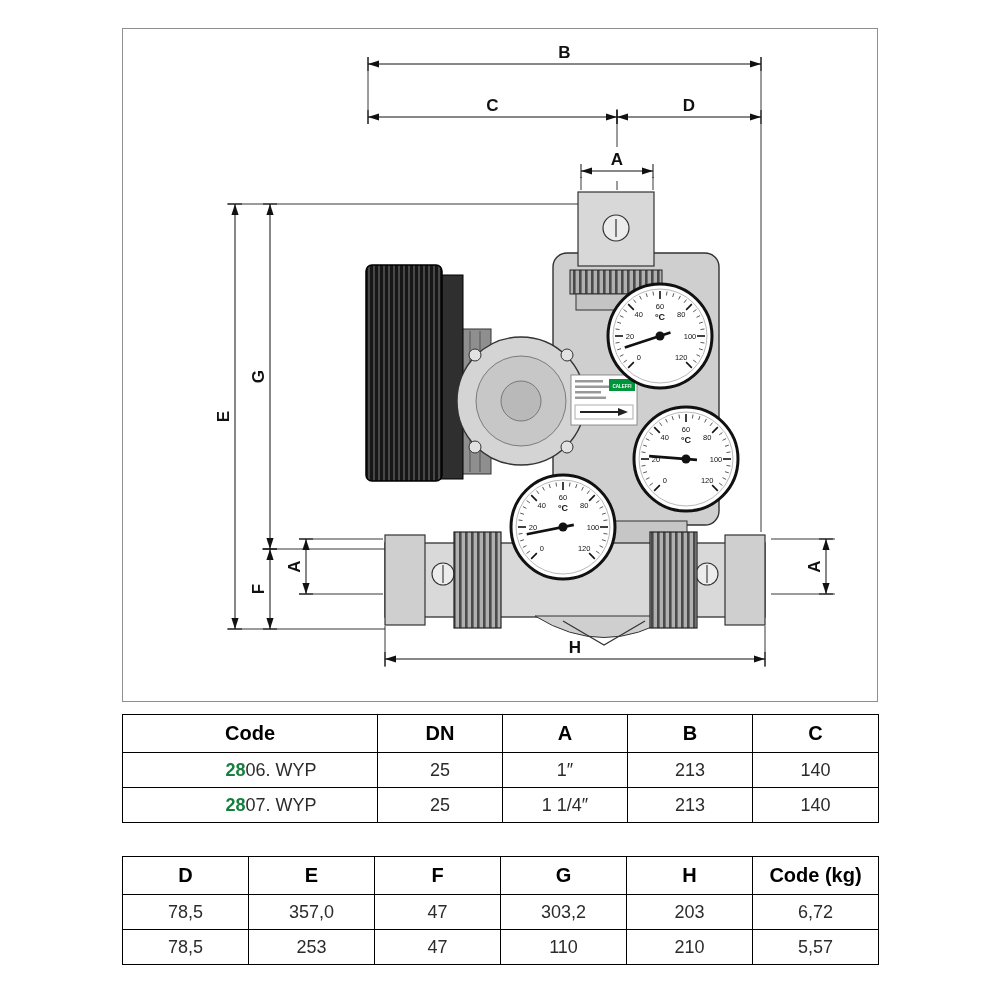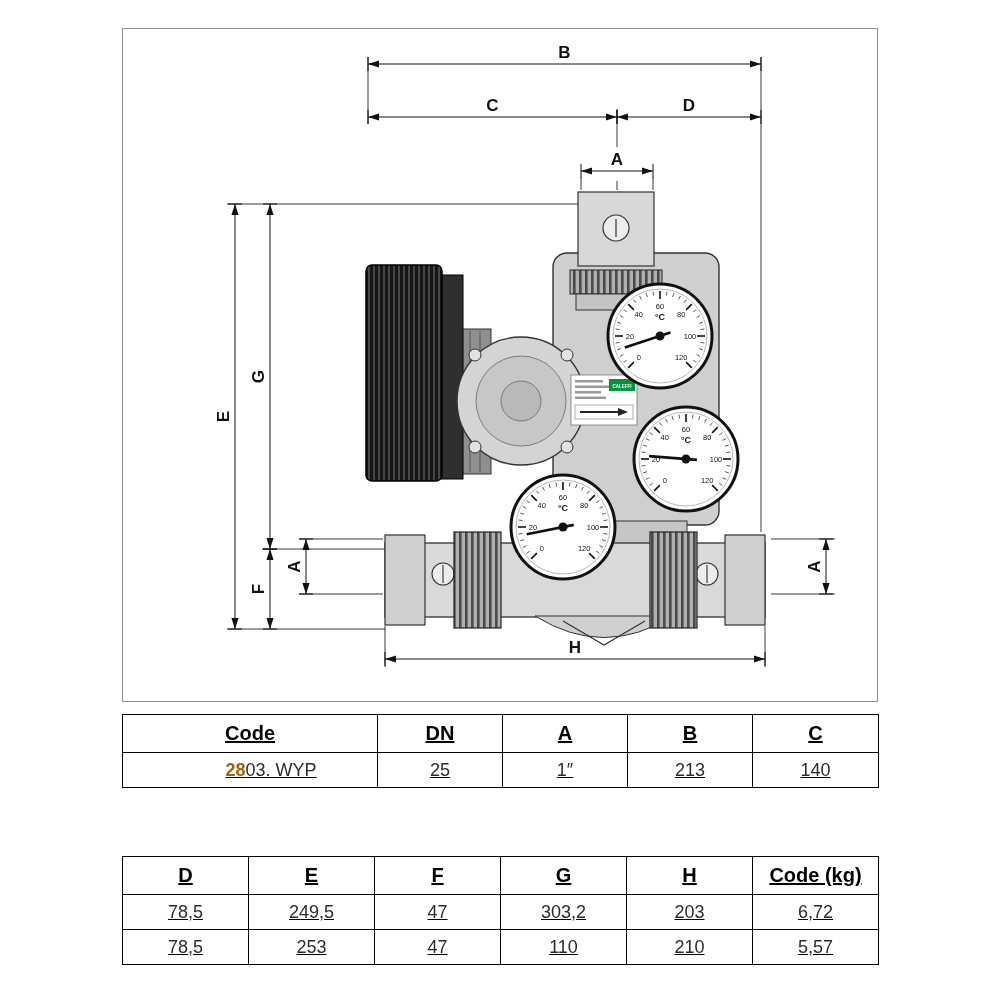--- a/index.html
+++ b/index.html
@@ -6,28 +6,28 @@
   body{
     width:1000px;height:1000px;position:relative;background:#ffffff;
     font-family:"Liberation Sans", sans-serif;
   }
   .drawing-box{
     position:absolute;left:122px;top:28px;width:754px;height:672px;
     border:1.5px solid #8f8f8f;background:#fff;box-sizing:content-box;
   }
   .drawing-box svg{display:block;width:754px;height:672px;}
   table.spec{
-    position:absolute;border-collapse:collapse;table-layout:fixed;background:#fff;text-decoration:underline;
+    position:absolute;border-collapse:collapse;table-layout:fixed;background:#fff;
   }
   #t1{left:122px;top:714px;width:756px;}
   #t2{left:122px;top:856px;width:756px;}
   .spec th,.spec td{border:1.6px solid #000;text-align:center;padding:0;overflow:hidden;}
   .spec th{font-size:20px;font-weight:bold;color:#000;height:37px;}
   .spec td{font-size:18px;font-weight:normal;color:#2b2b2b;height:34px;}
-  .code-bold{font-weight:bold;color:#a16207;margin-left:42px;}
+  .code-bold{font-weight:bold;color:#15803d;margin-left:42px;}
 </style>
 </head>
 <body>
 
 <div class="page">
 
   <div class="drawing-box">
     <svg id="tech-svg" viewBox="0 0 754 672">
       <defs>
         <pattern id="ribs" width="5" height="6" patternUnits="userSpaceOnUse">
@@ -352,23 +352,30 @@
       <tr>
         <th>Code</th>
         <th>DN</th>
         <th>A</th>
         <th>B</th>
         <th>C</th>
       </tr>
     </thead>
     <tbody>
       <tr>
-        <td><span class="code-bold">28</span><span>03. WYP</span></td>
+        <td><span class="code-bold">28</span><span>06. WYP</span></td>
         <td>25</td>
         <td>1″</td>
+        <td>213</td>
+        <td>140</td>
+      </tr>
+      <tr>
+        <td><span class="code-bold">28</span><span>07. WYP</span></td>
+        <td>25</td>
+        <td>1 1/4″</td>
         <td>213</td>
         <td>140</td>
       </tr>
     </tbody>
   </table>
 
   <table class="spec" id="t2">
     <colgroup>
       <col style="width:126px">
         <col style="width:126px">
@@ -383,21 +390,21 @@
         <th>E</th>
         <th>F</th>
         <th>G</th>
         <th>H</th>
         <th>Code (kg)</th>
       </tr>
     </thead>
     <tbody>
       <tr>
         <td>78,5</td>
-        <td>249,5</td>
+        <td>357,0</td>
         <td>47</td>
         <td>303,2</td>
         <td>203</td>
         <td>6,72</td>
       </tr>
       <tr>
         <td>78,5</td>
         <td>253</td>
         <td>47</td>
         <td>110</td>

